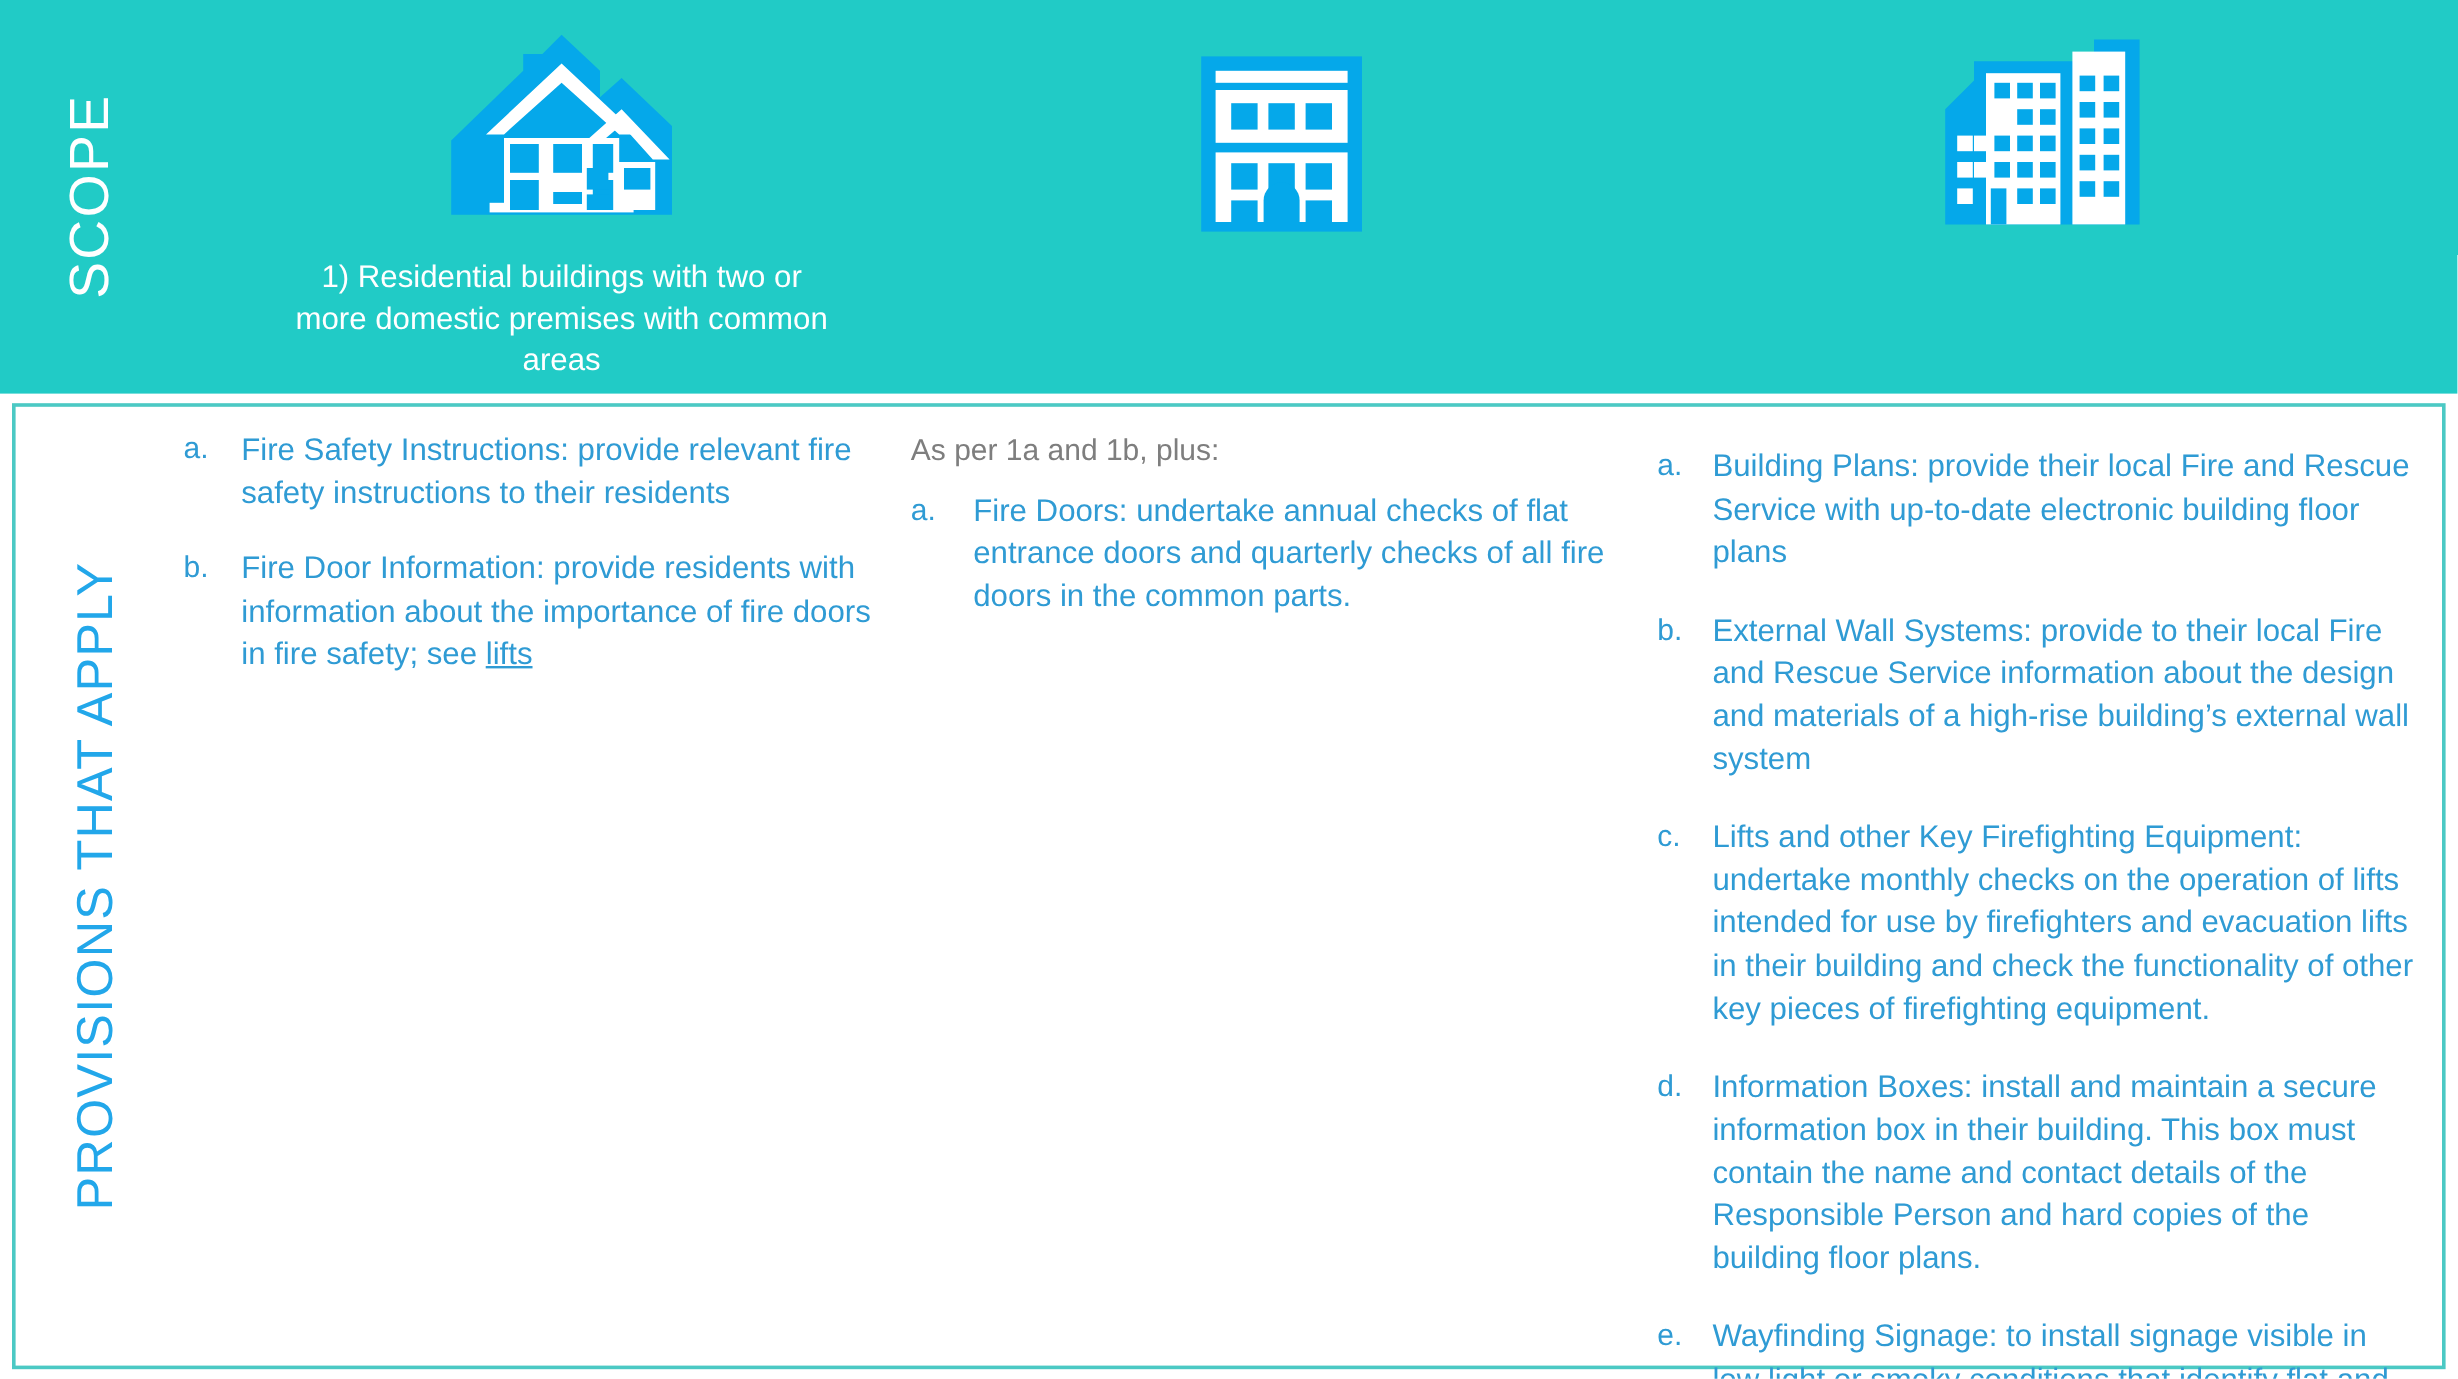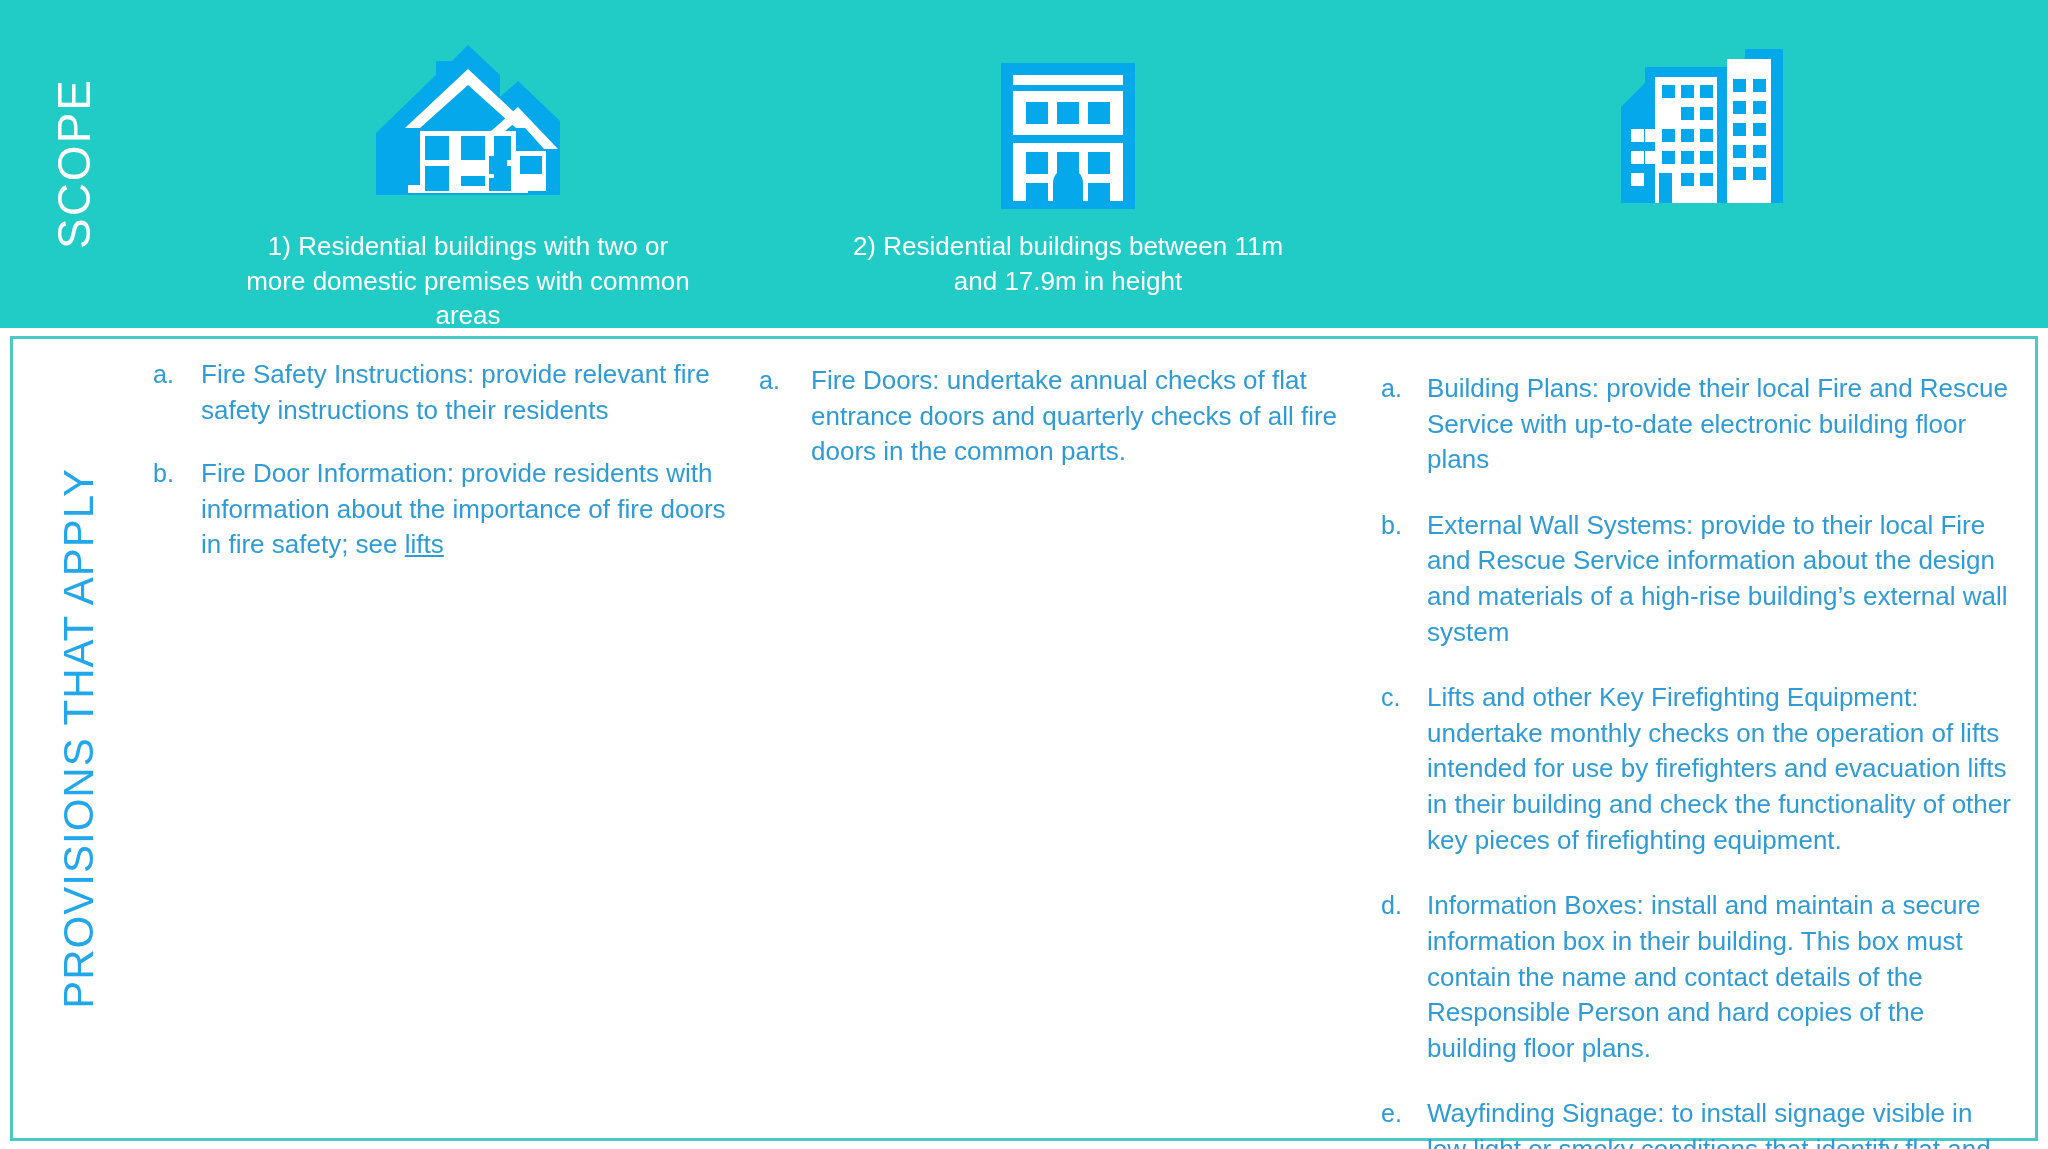--- a/index.html
+++ b/index.html
@@ -47,21 +47,21 @@
     font-size: 46px;
     letter-spacing: 2px;
     font-weight: 400;
     white-space: nowrap;
     line-height: 1;
   }
 
   .scope-cols {
     position: absolute;
     left: 148px;
-    top: 16px;
+    top: 0;
     width: 1900px;
     height: 328px;
     display: flex;
   }
   .scope-col {
     flex: 1 1 0;
     display: flex;
     flex-direction: column;
     align-items: center;
     padding-top: 14px;
@@ -244,21 +244,20 @@
               <rect x="95" y="47" width="22" height="22"></rect>
               <rect x="33" y="97" width="22" height="22"></rect>
               <rect x="64" y="97" width="22" height="22"></rect>
               <rect x="95" y="97" width="22" height="22"></rect>
               <rect x="33" y="128" width="22" height="18"></rect>
               <rect x="95" y="128" width="22" height="18"></rect>
               <path d="M60 146 L60 128 A15 15 0 0 1 90 128 L90 146 Z"></path>
             </g>
           </svg>
         </div>
-        <div class="scope-caption">2) Residential buildings between 11m and 17.9m in height</div>
       </div>
 
       <div class="scope-col c3">
         <div class="icon-wrap">
           <svg width="210" height="170" viewBox="0 0 210 170" aria-hidden="true">
             <path d="M28 62 L52 38 L52 22 L152 22 L152 4 L190 4 L190 158 L28 158 Z" fill="#05a8ea"></path>
             <g fill="#ffffff">
               <rect x="62" y="32" width="62" height="126"></rect>
               <rect x="134" y="14" width="44" height="144"></rect>
             </g>
@@ -320,20 +319,21 @@
             <span class="body-text">Fire Safety Instructions: provide relevant fire safety instructions to their residents</span>
           </li>
           <li class="item">
             <span class="marker">b.</span>
             <span class="body-text"><span>Fire Door Information: provide residents with information about the importance of fire doors in fire safety; see </span><a class="inline-link" href="#">lifts</a></span>
           </li>
         </ul>
       </div>
 
       <div class="prov-col p2">
+        <div class="as-per">As per 1a and 1b, plus:</div>
         <ul class="items">
           <li class="item">
             <span class="marker">a.</span>
             <span class="body-text">Fire Doors: undertake annual checks of flat entrance doors and quarterly checks of all fire doors in the common parts.</span>
           </li>
         </ul>
       </div>
 
       <div class="prov-col p3">
         <ul class="items">

